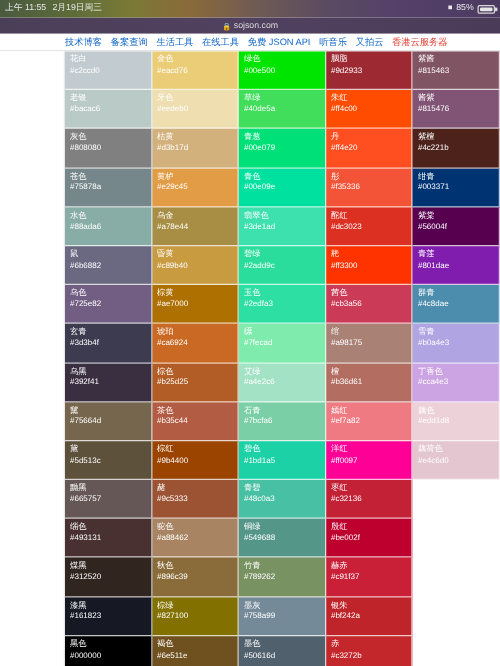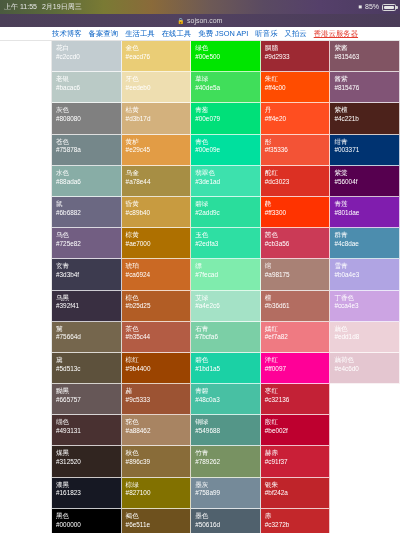--- a/index.html
+++ b/index.html
@@ -65,21 +65,21 @@
     background: #ffffff;
     border-bottom: 1px solid #e4e4e4;
     display: flex; align-items: center;
     padding-left: 52px;
     gap: 7px;
     font-size: 7.4px;
     white-space: nowrap;
     overflow: hidden;
   }
   .nav-item { color: #0b63c5; cursor: pointer; }
-  .nav-item.accent { color: #e33c2e; text-decoration: underline; }
+  .nav-item.accent { color: #e33c2e; }
 
   
   #palette-wrap {
     position: relative;
     width: 400px;
     height: 492px;
     background: #fff;
     padding-left: 52px;
     padding-right: 0px;
     overflow: hidden;

